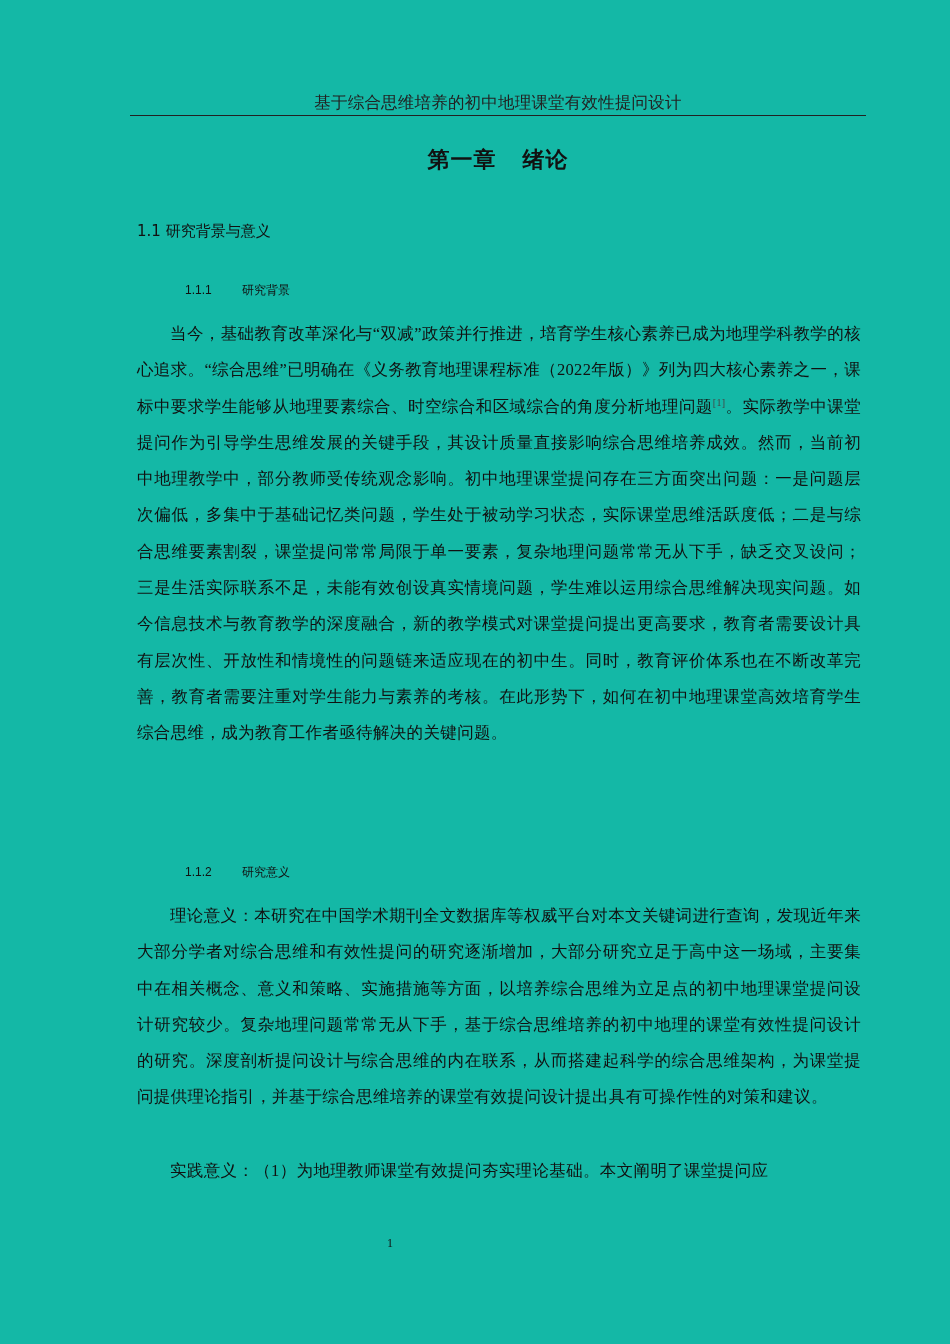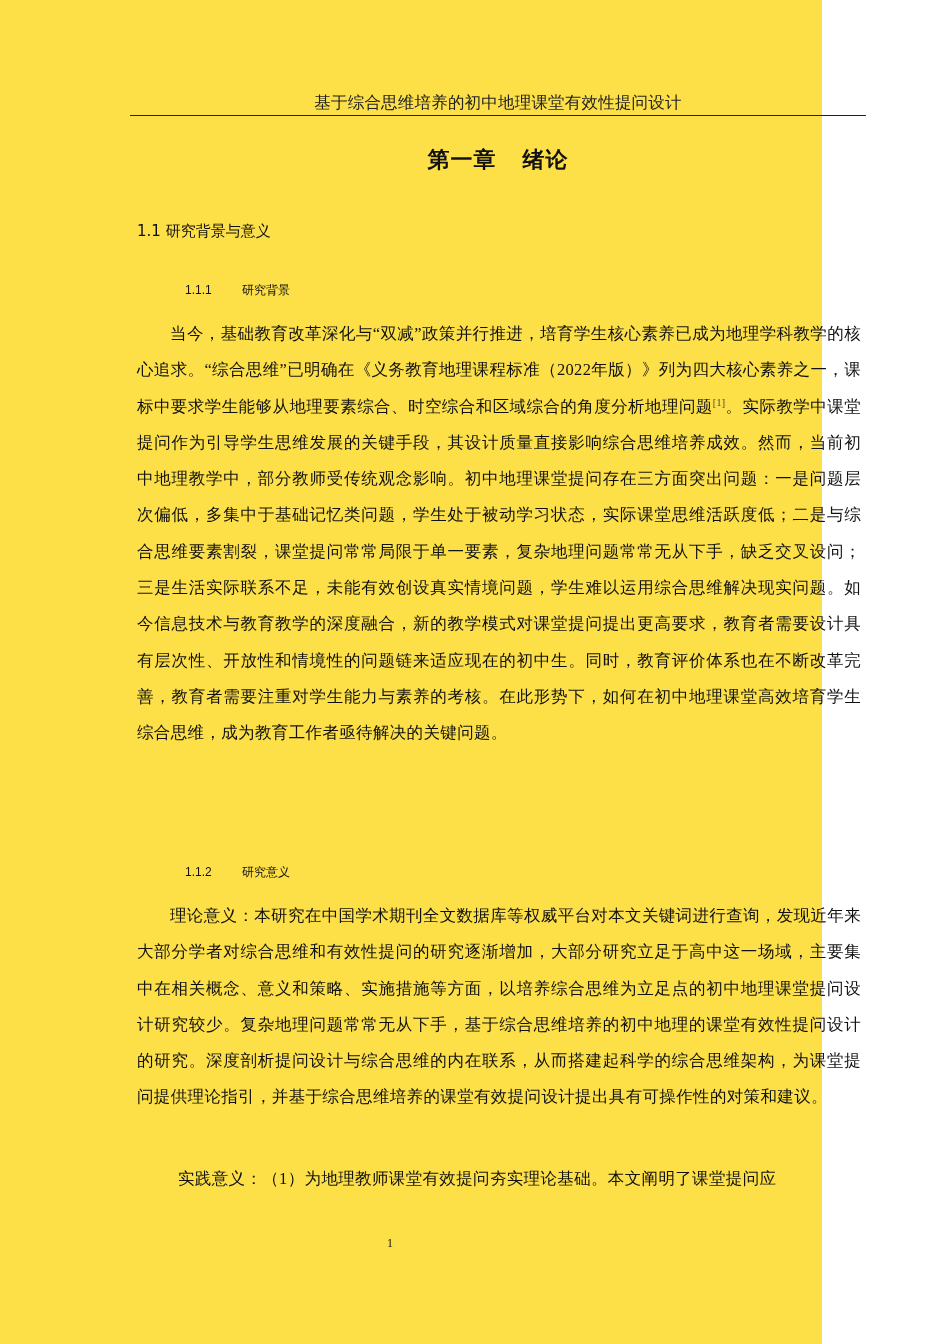--- a/index.html
+++ b/index.html
@@ -1,20 +1,20 @@
 <!DOCTYPE html>
 <html><head>
   <meta charset="utf-8">
   <style>
     html, body { margin: 0; padding: 0; background: #ffffff; }
     body {
       width: 950px; height: 1344px; position: relative; overflow: hidden;
       font-family: "DejaVu Serif", "Liberation Serif", serif; color: #111;
     }
-    .page { position: absolute; left: 0; top: 0; width: 822px; height: 1344px; background: #fde047; }
+    .page { position: absolute; left: 0; top: 0; width: 950px; height: 1344px; background: #14b8a6; }
     .running-header {
       position: absolute; left: 130px; top: 92px; width: 736px;
       text-align: center; font-size: 16.5px; color: #222; letter-spacing: 0.2px;
       font-family: "DejaVu Serif", serif;
     }
     .header-rule {
       position: absolute; left: 130px; top: 115px; width: 736px; height: 0;
       border-top: 1.5px solid #222;
     }
     .chapter-title {
@@ -56,16 +56,16 @@
   <div class="section-h2"><span>1.1</span> <span>研究背景与意义</span></div>
 
   <div class="section-h3" style="top:282px;"><span class="num">1.1.1</span><span>研究背景</span></div>
 
   <p class="para" style="top:316px; margin:0;"><span>当今，基础教育改革深化与“双减”政策并行推进，培育学生核心素养已成为地理学科教学的核心追求。“综合思维”已明确在《义务教育地理课程标准（2022年版）》列为四大核心素养之一，课标中要求学生能够从地理要素综合、时空综合和区域综合的角度分析地理问题</span><sup>[1]</sup><span>。实际教学中课堂提问作为引导学生思维发展的关键手段，其设计质量直接影响综合思维培养成效。然而，当前初中地理教学中，部分教师受传统观念影响。初中地理课堂提问存在三方面突出问题：一是问题层次偏低，多集中于基础记忆类问题，学生处于被动学习状态，实际课堂思维活跃度低；二是与综合思维要素割裂，课堂提问常常局限于单一要素，复杂地理问题常常无从下手，缺乏交叉设问；三是生活实际联系不足，未能有效创设真实情境问题，学生难以运用综合思维解决现实问题。如今信息技术与教育教学的深度融合，新的教学模式对课堂提问提出更高要求，教育者需要设计具有层次性、开放性和情境性的问题链来适应现在的初中生。同时，教育评价体系也在不断改革完善，教育者需要注重对学生能力与素养的考核。在此形势下，如何在初中地理课堂高效培育学生综合思维，成为教育工作者亟待解决的关键问题。</span></p>
 
   <div class="section-h3" style="top:864px;"><span class="num">1.1.2</span><span>研究意义</span></div>
 
   <p class="para" style="top:898px; margin:0;">理论意义：本研究在中国学术期刊全文数据库等权威平台对本文关键词进行查询，发现近年来大部分学者对综合思维和有效性提问的研究逐渐增加，大部分研究立足于高中这一场域，主要集中在相关概念、意义和策略、实施措施等方面，以培养综合思维为立足点的初中地理课堂提问设计研究较少。复杂地理问题常常无从下手，基于综合思维培养的初中地理的课堂有效性提问设计的研究。深度剖析提问设计与综合思维的内在联系，从而搭建起科学的综合思维架构，为课堂提问提供理论指引，并基于综合思维培养的课堂有效提问设计提出具有可操作性的对策和建议。</p>
 
-  <p class="para" style="top:1153px; margin:8px;">实践意义：（1）为地理教师课堂有效提问夯实理论基础。本文阐明了课堂提问应</p>
+  <p class="para" style="top:1153px; margin:0;">实践意义：（1）为地理教师课堂有效提问夯实理论基础。本文阐明了课堂提问应</p>
 
   <div class="page-number">1</div>
 </div>
 
 </body></html>

